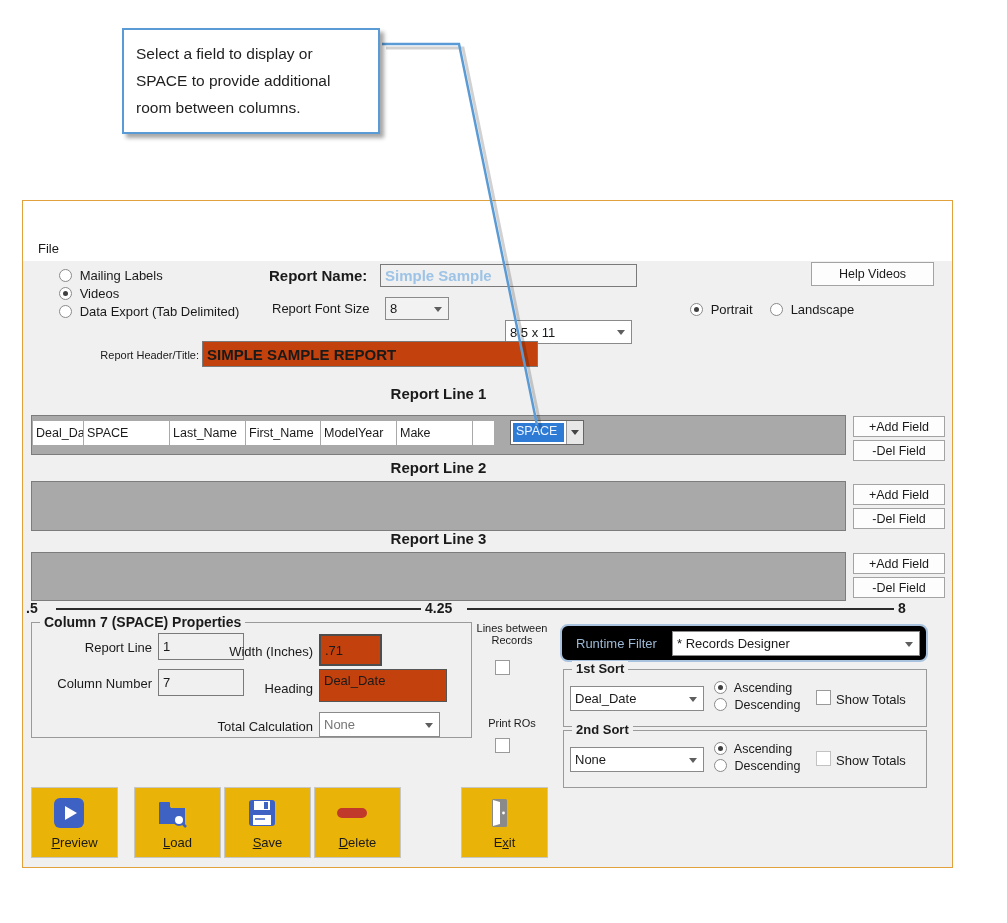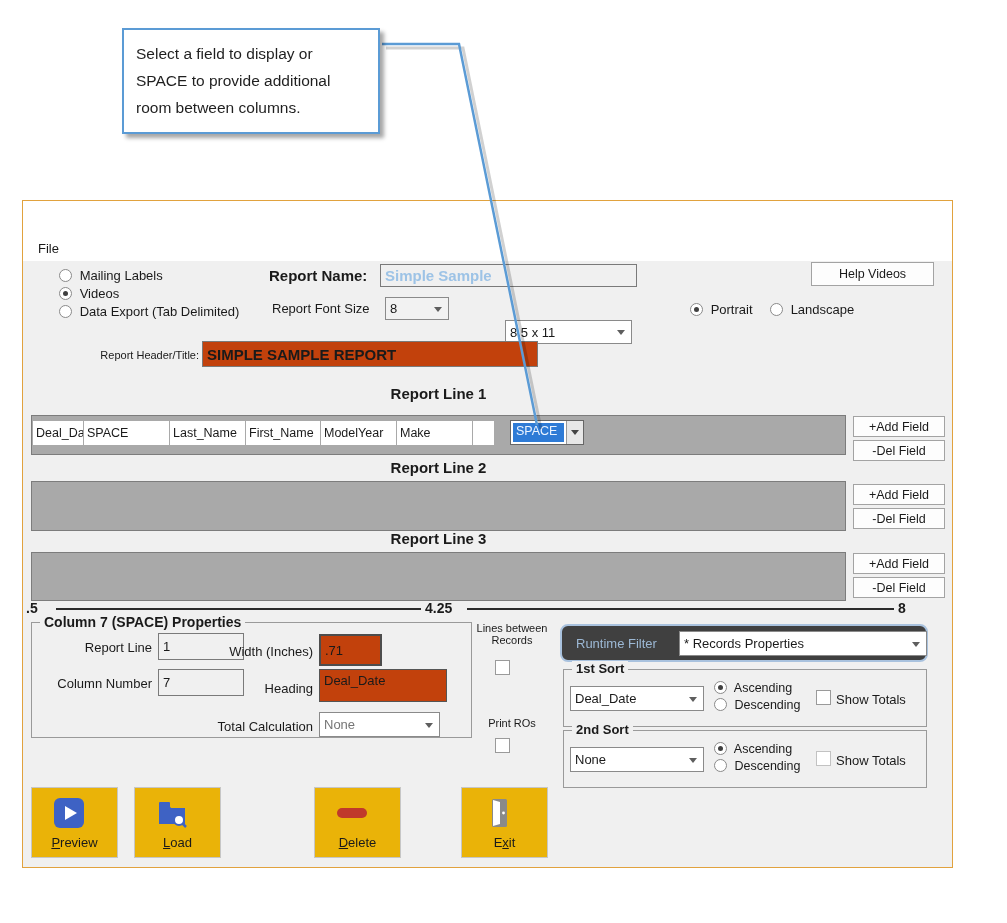--- a/index.html
+++ b/index.html
@@ -68,21 +68,21 @@
   
   .grp { border:1px solid #9a9a9a; position:absolute; }
   .grp-legend { position:absolute; top:-9px; left:8px; background:#f0f0f0;
     padding:0 4px; font-weight:bold; white-space:nowrap; }
   .r-align { text-align:right; }
 
   .ruler-line { height:0; border-top:2px solid #2b2b2b; }
   .ruler-num { font-size:14px; font-weight:bold; }
 
   
-  .runtime { border:2px solid #a9c2de; border-radius:8px; background:#404040;padding-left:7px; }
+  .runtime { border:2px solid #a9c2de; border-radius:8px; background:#000000; }
   .runtime-lbl { color:#9cb8d4; font-size:13px; }
 
   
   .action { width:87px; height:71px; background:#eab308; border:1px solid #c6c6c6; }
   .action .ic { position:absolute; left:20px; top:8px; width:34px; height:34px; }
   .action .cap { position:absolute; left:0; bottom:7px; width:100%; text-align:center; font-size:13px; }
   .key-u { text-decoration:underline; }
 </style>
 </head>
 <body>
@@ -194,21 +194,21 @@
     <div class="abs lbl-sm" style="left:430px;top:421px;width:118px;text-align:center">
       <div>Lines between</div>
       <div>Records</div>
     </div>
     <span class="abs cb" style="left:472px;top:459px"></span>
     <div class="abs lbl-sm" style="left:430px;top:516px;width:118px;text-align:center">Print ROs</div>
     <span class="abs cb" style="left:472px;top:537px"></span>
 
     <div class="abs runtime" style="left:537px;top:423px;width:368px;height:38px">
       <div class="abs runtime-lbl" style="left:14px;top:10px">Runtime Filter</div>
-      <div class="abs dd" style="left:110px;top:5px;width:248px;height:25px">* Records Properties</div>
+      <div class="abs dd" style="left:110px;top:5px;width:248px;height:25px">* Records Designer</div>
     </div>
 
     <div class="grp" style="left:540px;top:468px;width:364px;height:58px">
       <div class="grp-legend" style="font-size:13px">1st Sort</div>
       <div class="abs dd" style="left:6px;top:16px;width:134px;height:25px">Deal_Date</div>
       <div class="abs radio-row" style="left:150px;top:11px;font-size:12.5px">
         <span class="radio sel"></span>
         <span>Ascending</span>
       </div>
       <div class="abs radio-row" style="left:150px;top:28px;font-size:12.5px">
@@ -243,20 +243,30 @@
     </div>
     <div class="abs action" style="left:111px;top:586px">
       <svg class="ic" viewBox="0 0 34 34">
         <path d="M4 8 h9 l3 4 h14 v16 h-26 z" fill="#3e62c4"></path>
         <rect x="4" y="6" width="11" height="5" rx="1" fill="#3e62c4"></rect>
         <circle cx="24" cy="24" r="5" fill="#ffffff" stroke="#3e62c4" stroke-width="2"></circle>
         <line x1="27.5" y1="27.5" x2="31" y2="31" stroke="#3e62c4" stroke-width="2.5"></line>
       </svg>
       <div class="cap"><span></span><span class="key-u">L</span><span>oad</span></div>
     </div>
+    <div class="abs action" style="left:201px;top:586px">
+      <svg class="ic" viewBox="0 0 34 34">
+        <rect x="4" y="4" width="26" height="26" rx="3" fill="#3e62c4"></rect>
+        <rect x="9" y="5" width="16" height="9" fill="#ffffff"></rect>
+        <rect x="19" y="6" width="4" height="7" fill="#3e62c4"></rect>
+        <rect x="8" y="19" width="18" height="10" fill="#ffffff"></rect>
+        <line x1="10" y1="23" x2="20" y2="23" stroke="#3e62c4" stroke-width="1.5"></line>
+      </svg>
+      <div class="cap"><span></span><span class="key-u">S</span><span>ave</span></div>
+    </div>
     <div class="abs action" style="left:291px;top:586px">
       <svg class="ic" viewBox="0 0 34 34">
         <rect x="2" y="12" width="30" height="10" rx="5" fill="#c0392b"></rect>
       </svg>
       <div class="cap"><span></span><span class="key-u">D</span><span>elete</span></div>
     </div>
     <div class="abs action" style="left:438px;top:586px">
       <svg class="ic" viewBox="0 0 34 34">
         <rect x="10" y="3" width="15" height="28" rx="1.5" fill="#8a8a8a"></rect>
         <polygon points="11,4 18,6 18,28 11,30" fill="#ffffff"></polygon>

